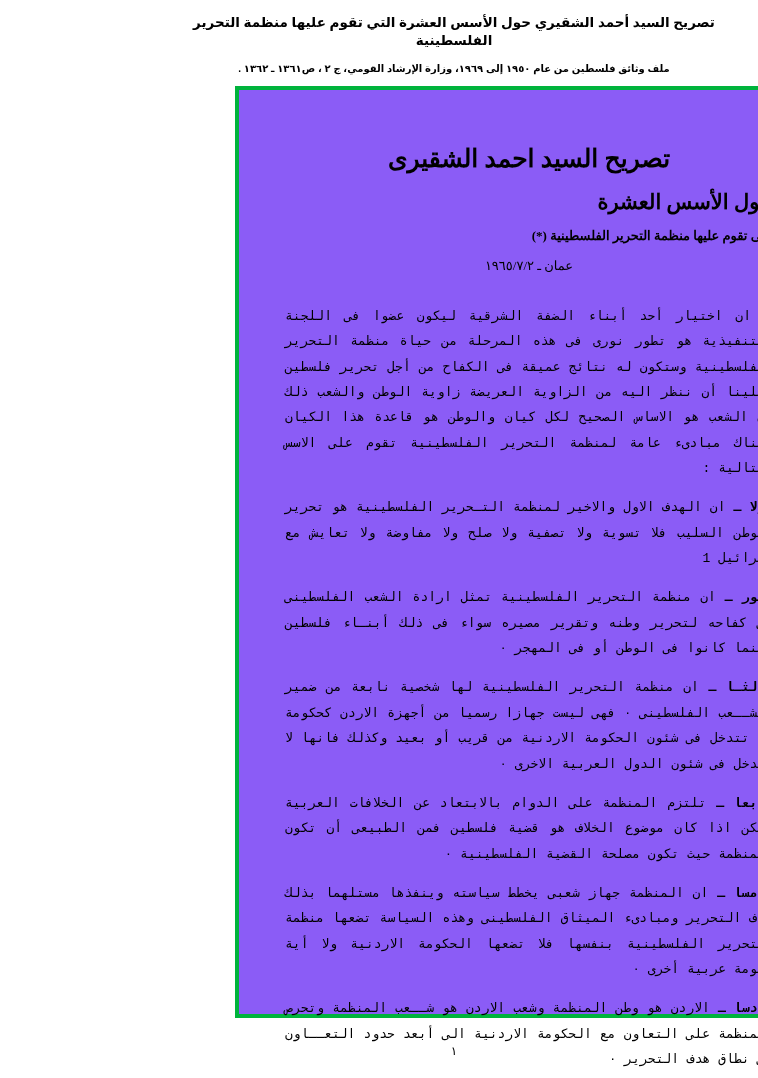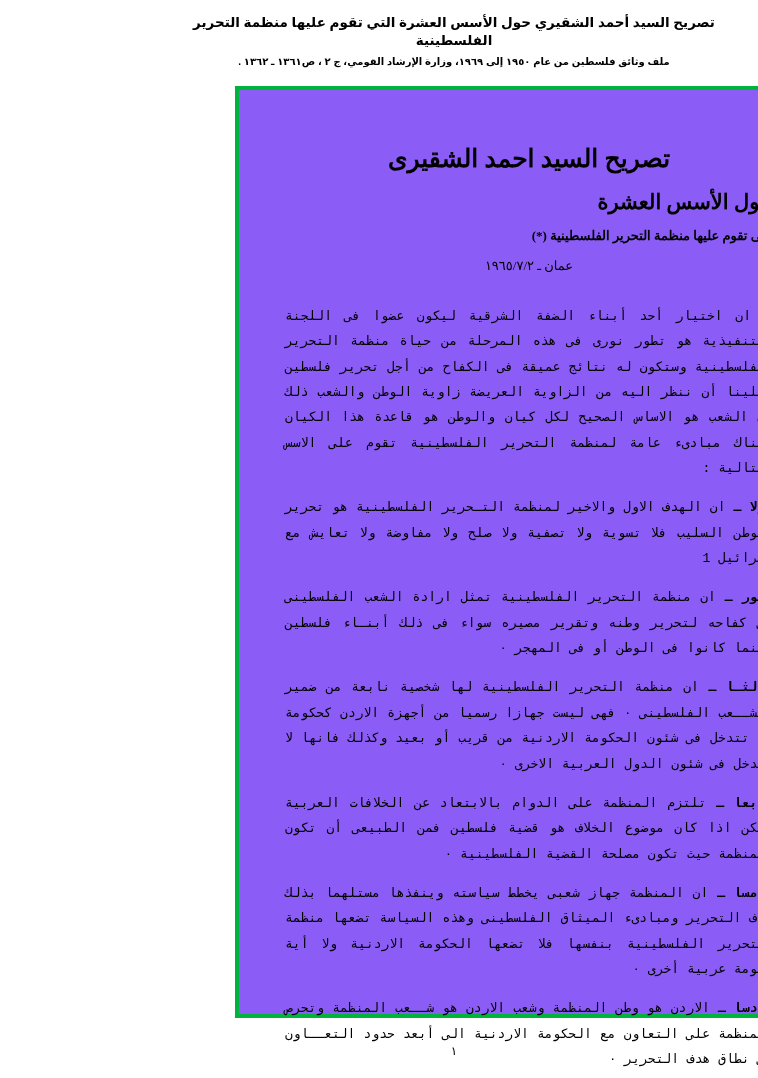--- a/index.html
+++ b/index.html
@@ -30,21 +30,21 @@
     font-family: "Liberation Sans", "DejaVu Sans", sans-serif;
     font-weight: bold;
     font-size: 13.5px;
     letter-spacing: 0px;
     line-height: 1.35;
   }
   .doc-header .source-line {
     font-family: "Liberation Sans", "DejaVu Sans", sans-serif;
     font-weight: bold;
     font-size: 10px;
-    margin-top: 5px;
+    margin-top: 12px;
     line-height: 1.3;
   }
   
   .frame {
     position: absolute;
     left: 85px;
     top: 86px;
     width: 588px;
     height: 932px;
     border: 4px solid #00b33c;

